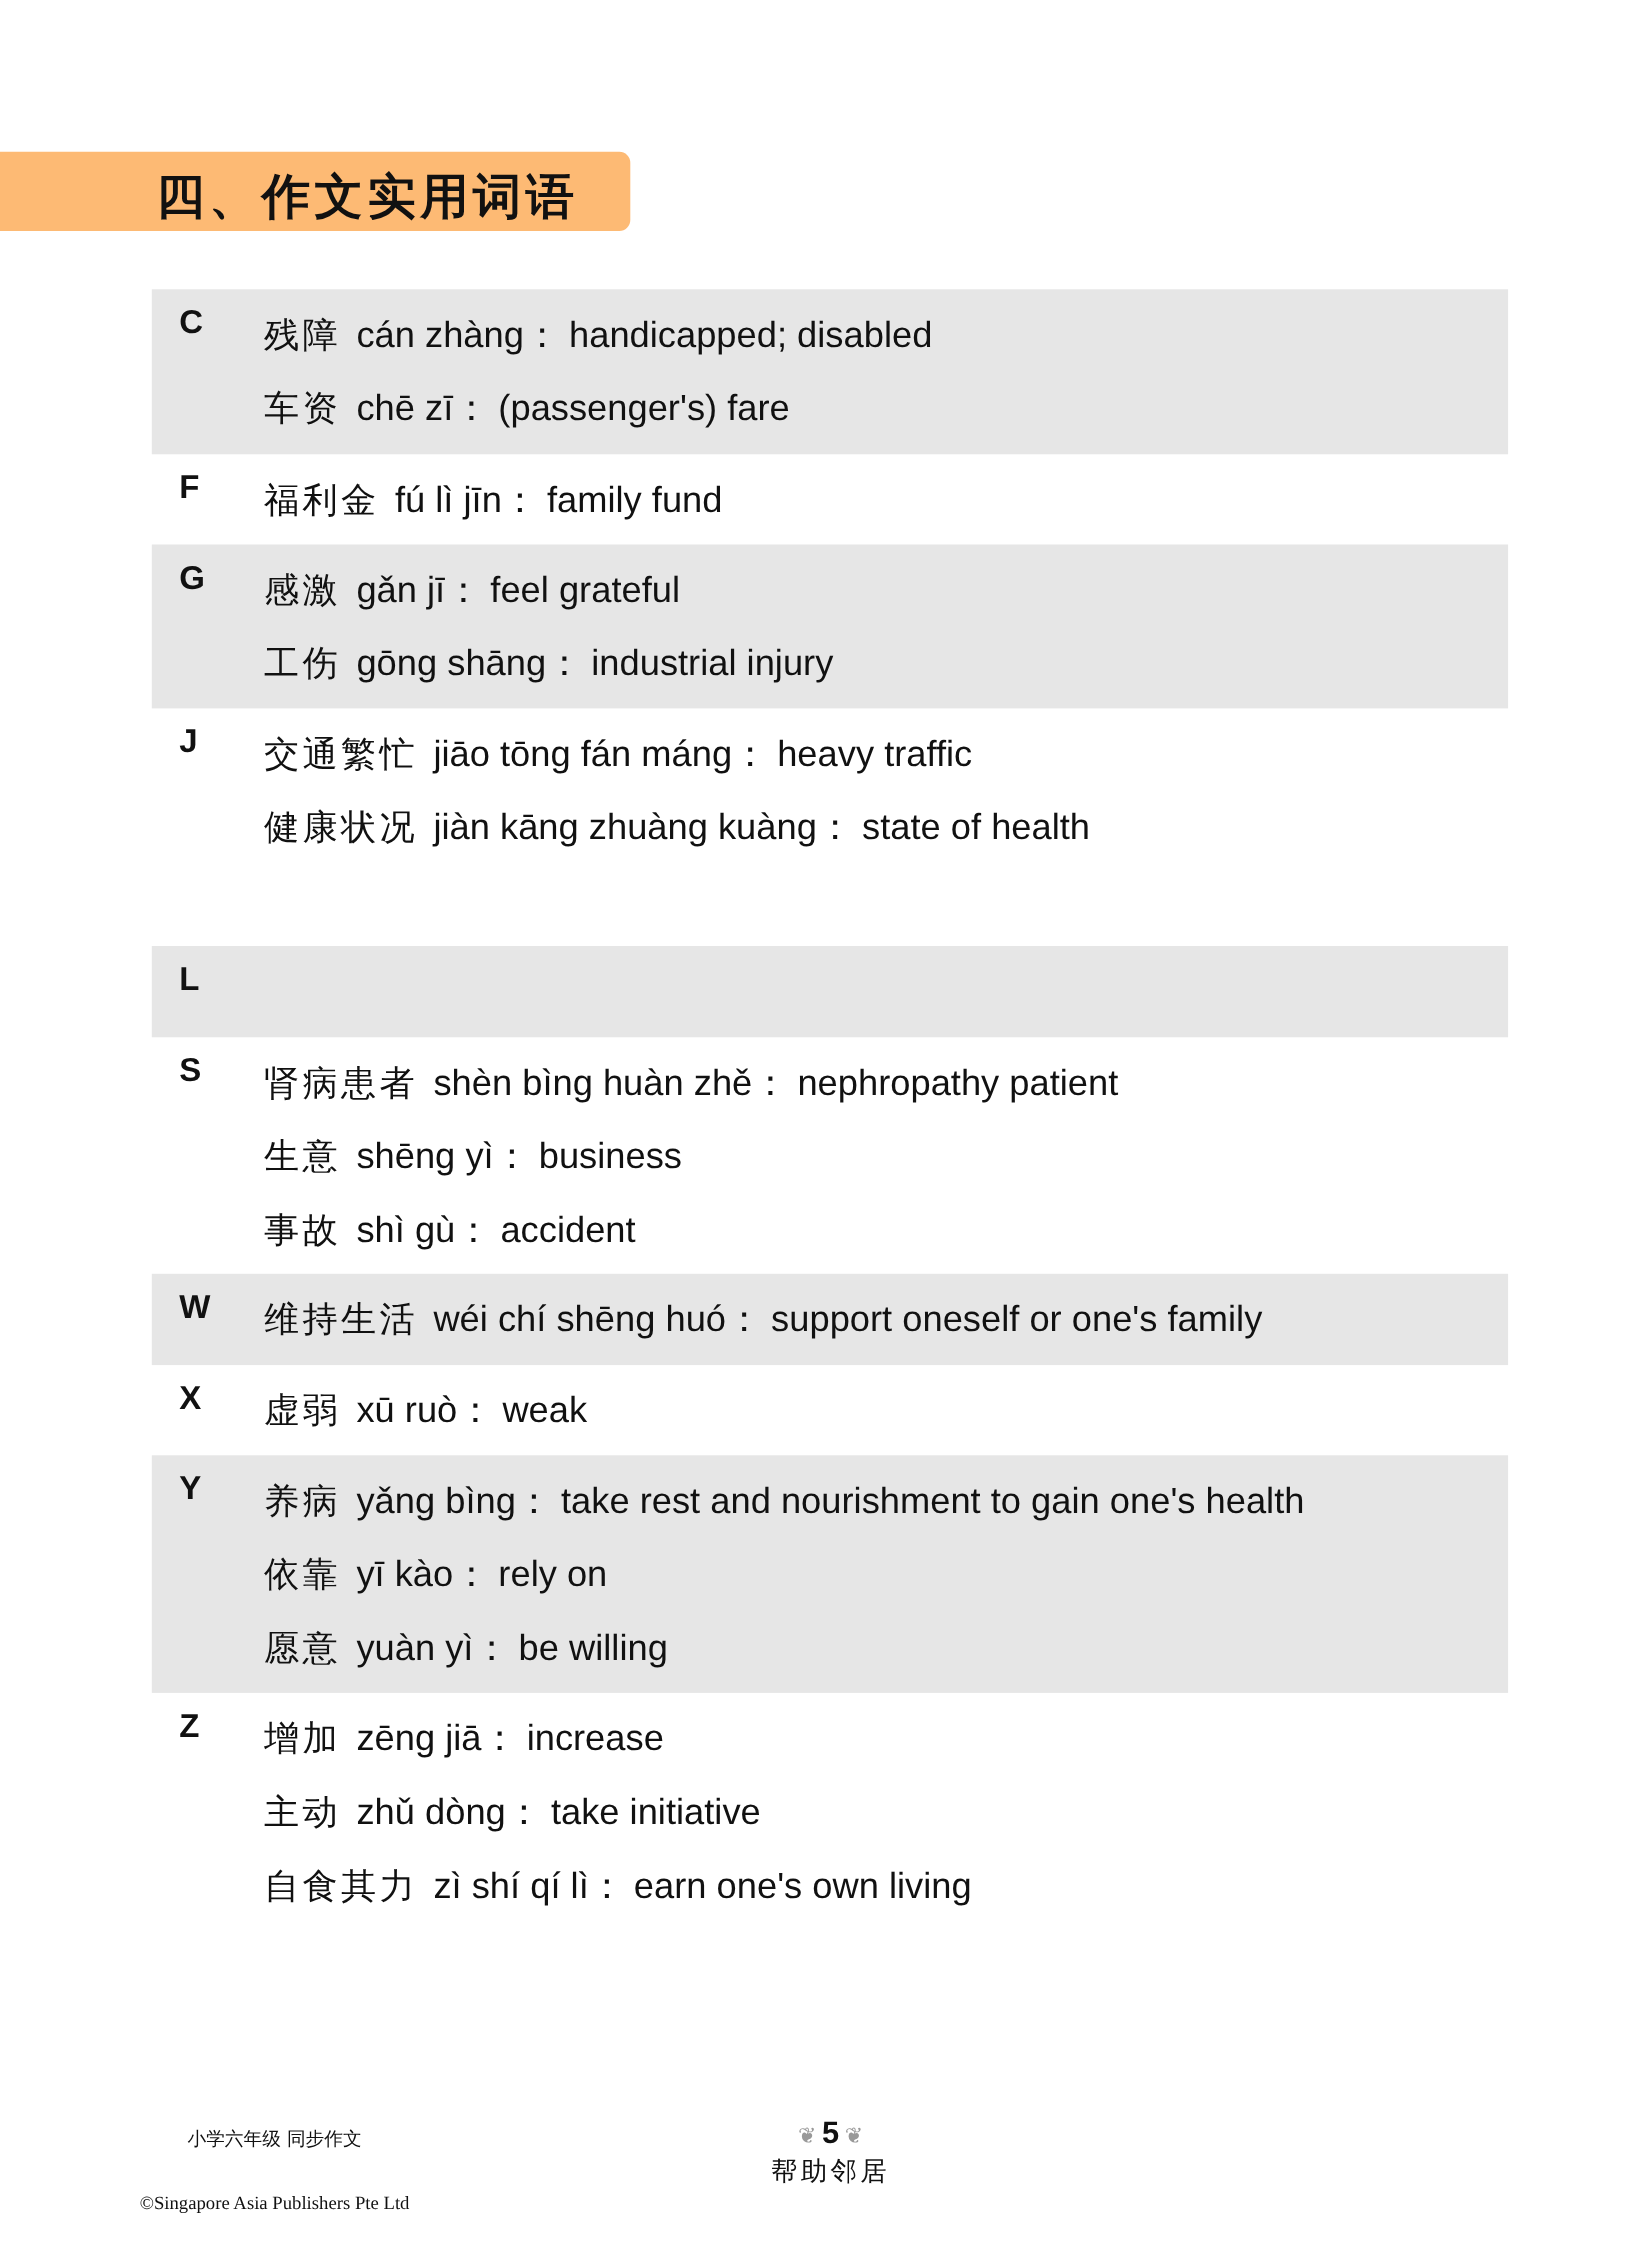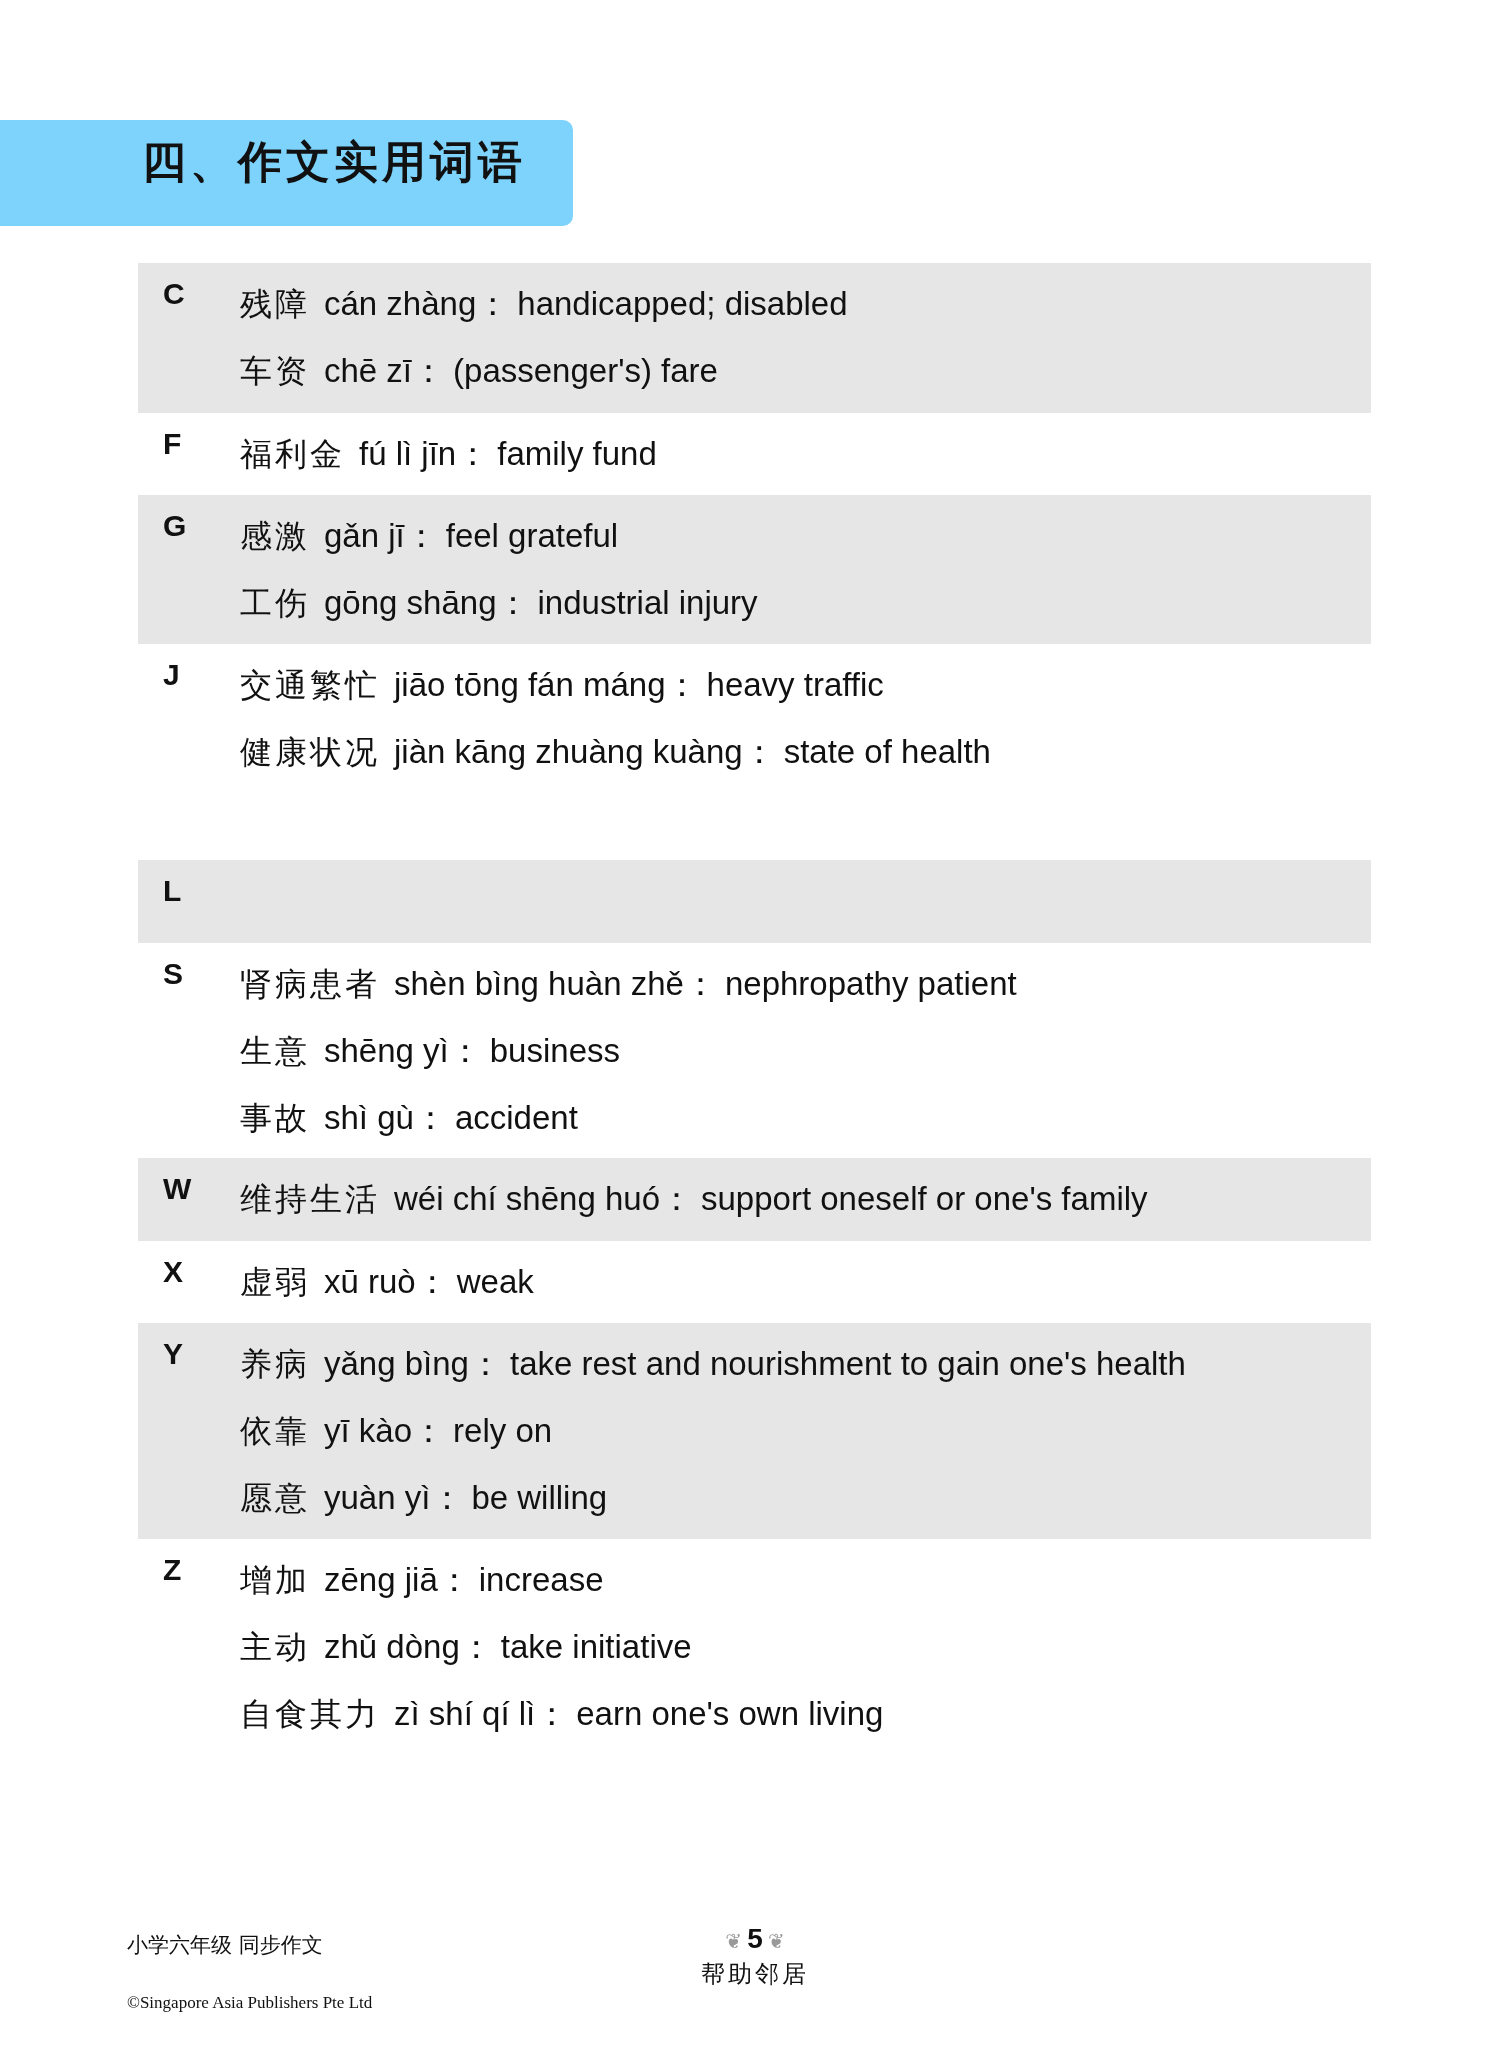--- a/index.html
+++ b/index.html
@@ -1,32 +1,32 @@
 <!DOCTYPE html>
 <html><head>
 <meta charset="utf-8">
 <style>
   html, body { margin:0; padding:0; }
   body { width:1500px; height:2050px; background:#ffffff; position:relative; overflow:hidden;
          font-family:"DejaVu Sans", sans-serif; color:#111; }
-  .header-bar { position:absolute; left:0; top:120px; width:573px; height:106px; background:#7dd3fc;
+  .header-bar { position:absolute; left:0; top:138px; width:573px; height:72px; background:#fdba74;
                 border-radius:0 10px 10px 0; }
   .header-title { position:absolute; left:142px; top:0; height:84px; line-height:84px; font-size:44px;
                   font-weight:bold; letter-spacing:4px; color:#111; font-family:"DejaVu Sans", sans-serif; }
   .table { position:absolute; left:138px; top:263px; width:1233px; }
   .group { position:relative; box-sizing:border-box; padding-top:11px; }
   .group.shaded { background:#e6e6e6; }
   .letter { position:absolute; left:25px; top:14px; font-size:30px; font-weight:bold;
             font-family:"Liberation Sans", sans-serif; }
   .entry { margin-left:102px; height:67px; line-height:60px; white-space:nowrap; font-size:33px; }
   .hz { font-family:"DejaVu Serif", serif; font-size:32px; letter-spacing:3px; margin-right:14px; }
   .py, .en { font-family:"Liberation Sans", sans-serif; }
   .sep { font-family:"Liberation Sans", sans-serif; margin-right:8px; }
   .footer-left { position:absolute; left:127px; top:1930px; font-family:"DejaVu Serif", serif; }
-  .footer-series { font-size:21px; line-height:30px; }
+  .footer-series { font-size:17px; line-height:30px;text-align:center; }
   .footer-copy { font-family:"Liberation Serif", serif; font-size:17px; line-height:30px;margin-top:28px; }
   .footer-center { position:absolute; left:700px; top:1922px; width:110px; text-align:center; }
   .page-num { font-family:"Liberation Sans", sans-serif; font-weight:bold; font-size:28px; line-height:34px; }
   .leaf { color:#999; font-size:20px; }
   .unit-title { font-family:"DejaVu Serif", serif; font-size:24px; line-height:36px; letter-spacing:3px; }
 </style>
 </head>
 <body>
 
 <div class="header-bar">

